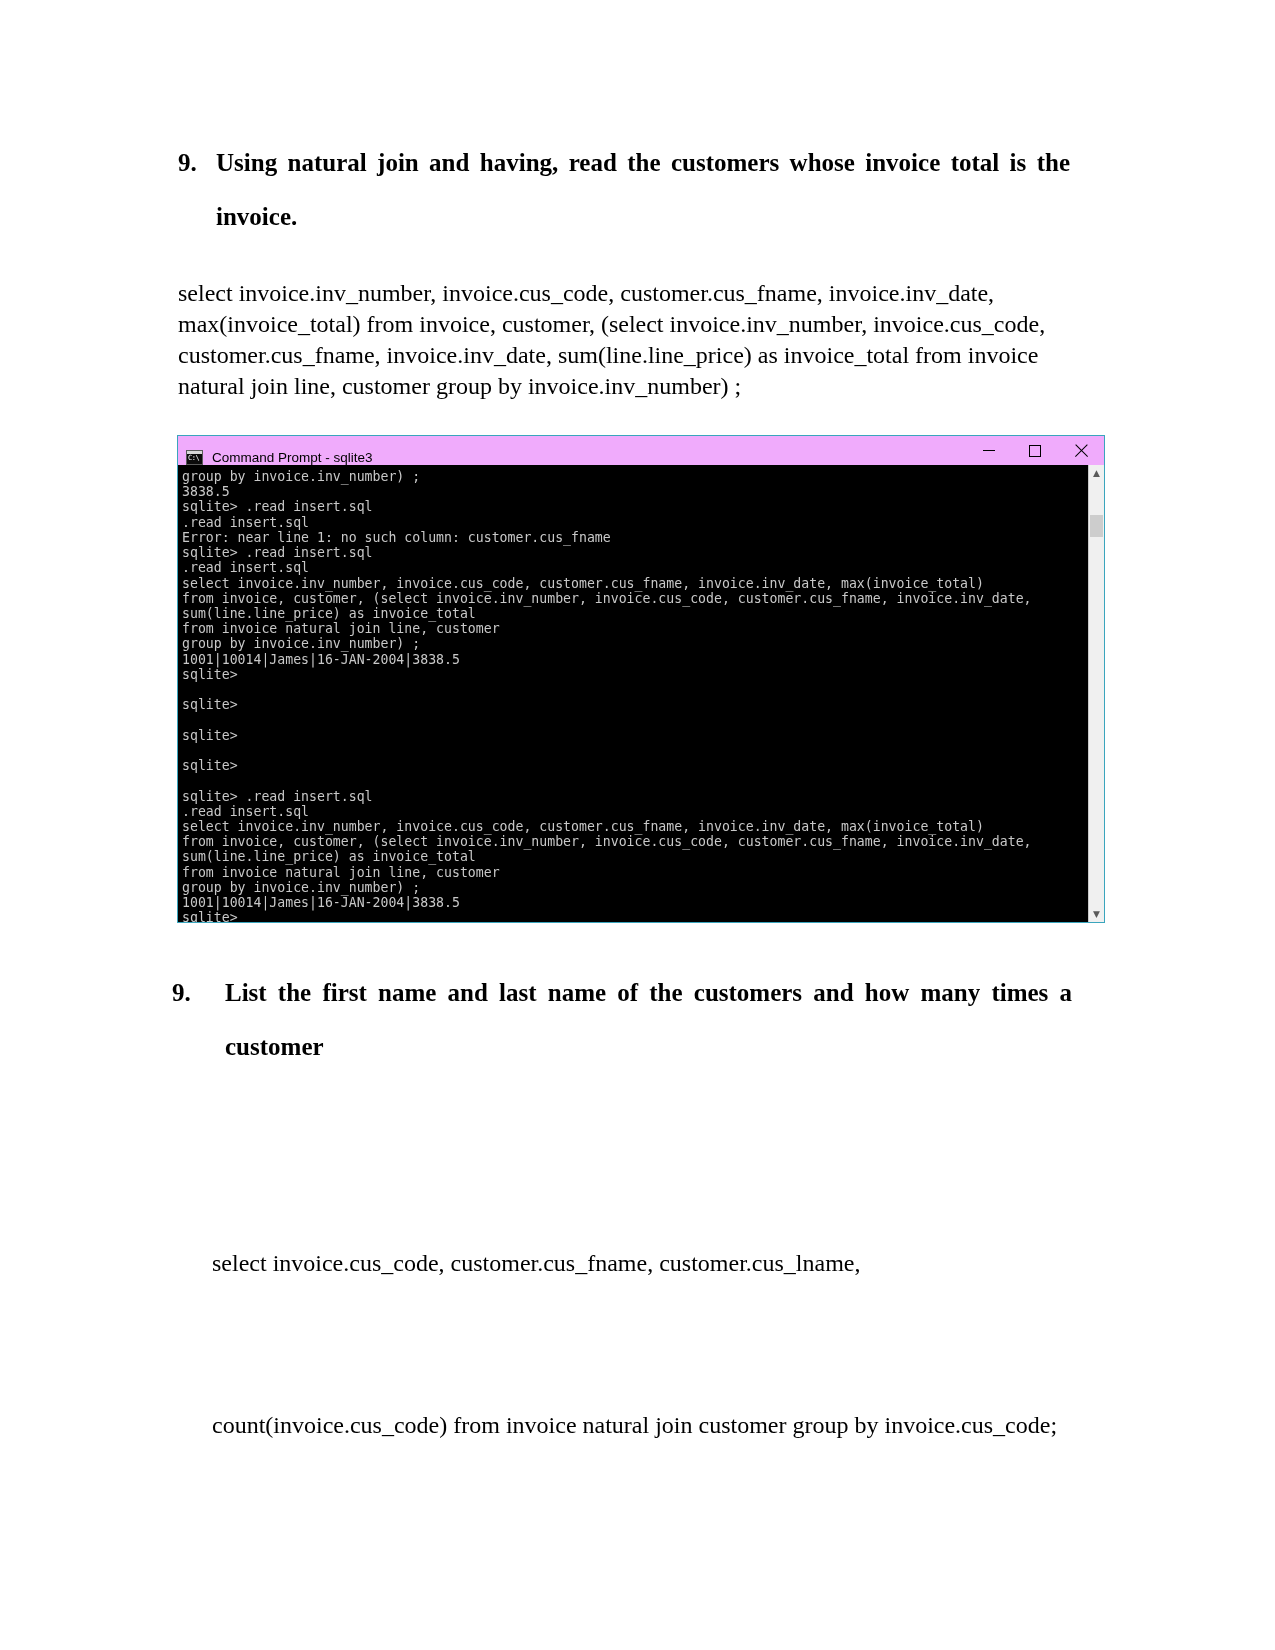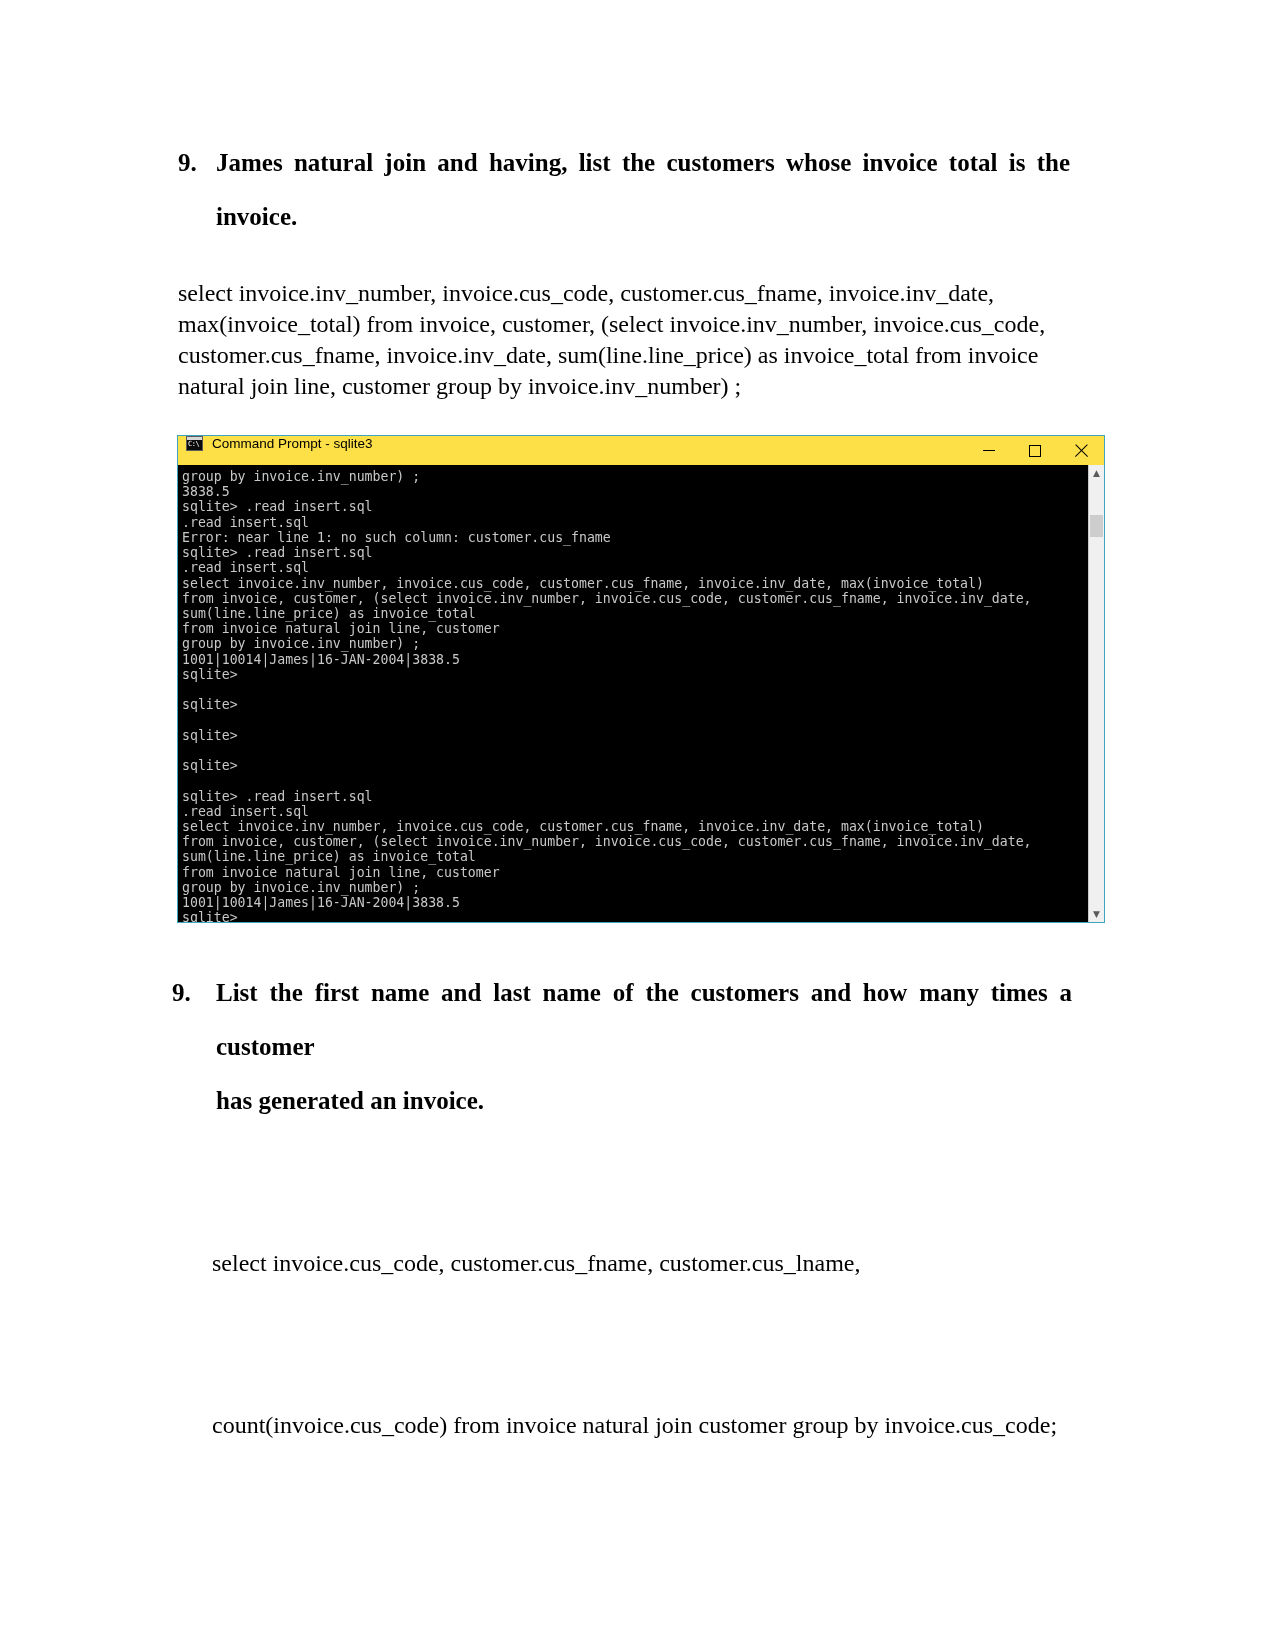--- a/index.html
+++ b/index.html
@@ -47,21 +47,21 @@
   #q9 .q-text { width: 854px; }
   #q9 .q-text .line1 {
     display: block;
     text-align: justify;
     text-align-last: justify;
   }
   #q9 .q-text .line2 { display: block; }
 
   #q10 { left: 172px; top: 966px; width: 900px; }
   #q10 .q-num { width: 44px; flex: 0 0 44px; }
-  #q10 .q-text { width: 856px; }
+  #q10 .q-text { width: 856px; margin-left: 9px; }
   #q10 .q-text .line1 { display: block; }
   #q10 .q-text .line2 { display: block; }
 
   
   .sql-block {
     position: absolute;
     font-family: "Liberation Serif", serif;
     font-size: 24px;
     line-height: 31px;
     white-space: pre-wrap;
@@ -82,23 +82,23 @@
     left: 177px;
     top: 435px;
     width: 928px;
     height: 488px;
     background: #f0f0f0;
     border: 1px solid #3aa5bd;
     box-sizing: border-box;
   }
   .win-titlebar {
     height: 29px;
-    background: #fde047;
-    display: flex;
-    align-items: flex-start;
+    background: #f0abfc;
+    display: flex;
+    align-items: flex-end;
     box-sizing: border-box;
     padding-left: 8px;
     position: relative;
   }
   .win-icon {
     width: 17px;
     height: 15px;
     background: #0b0b0b;
     border: 1px solid #5a5a5a;
     box-sizing: border-box;
@@ -234,21 +234,21 @@
   }
 </style>
 </head>
 <body>
 
 <div class="page">
 
   <div class="question" id="q9">
     <span class="q-num">9.</span>
     <span class="q-text">
-      <span class="line1">James natural join and having, list the customers whose invoice total is the</span>
+      <span class="line1">Using natural join and having, read the customers whose invoice total is the</span>
       <span class="line2">invoice.</span>
     </span>
   </div>
 
   <div class="sql-block" id="sql9">select invoice.inv_number, invoice.cus_code, customer.cus_fname, invoice.inv_date, max(invoice_total) from invoice, customer, (select invoice.inv_number, invoice.cus_code, customer.cus_fname, invoice.inv_date, sum(line.line_price) as invoice_total from invoice natural join line, customer group by invoice.inv_number) ;</div>
 
   <div class="win">
 
     <div class="win-titlebar">
       <span class="win-icon"></span>
@@ -276,21 +276,20 @@
         <div class="scroll-thumb"></div>
         <div class="scroll-arrow down">▼</div>
       </div>
     </div>
   </div>
 
   <div class="question" id="q10">
     <span class="q-num">9.</span>
     <span class="q-text">
       <span class="line1">List the first name and last name of the customers and how many times a customer</span>
-      <span class="line2">has generated an invoice.</span>
     </span>
   </div>
 
   <div class="sql-block" id="sql10">
     <span class="l">select invoice.cus_code, customer.cus_fname, customer.cus_lname,</span>
     <span class="l">count(invoice.cus_code) from invoice natural join customer group by invoice.cus_code;</span>
   </div>
 
 </div>
 

